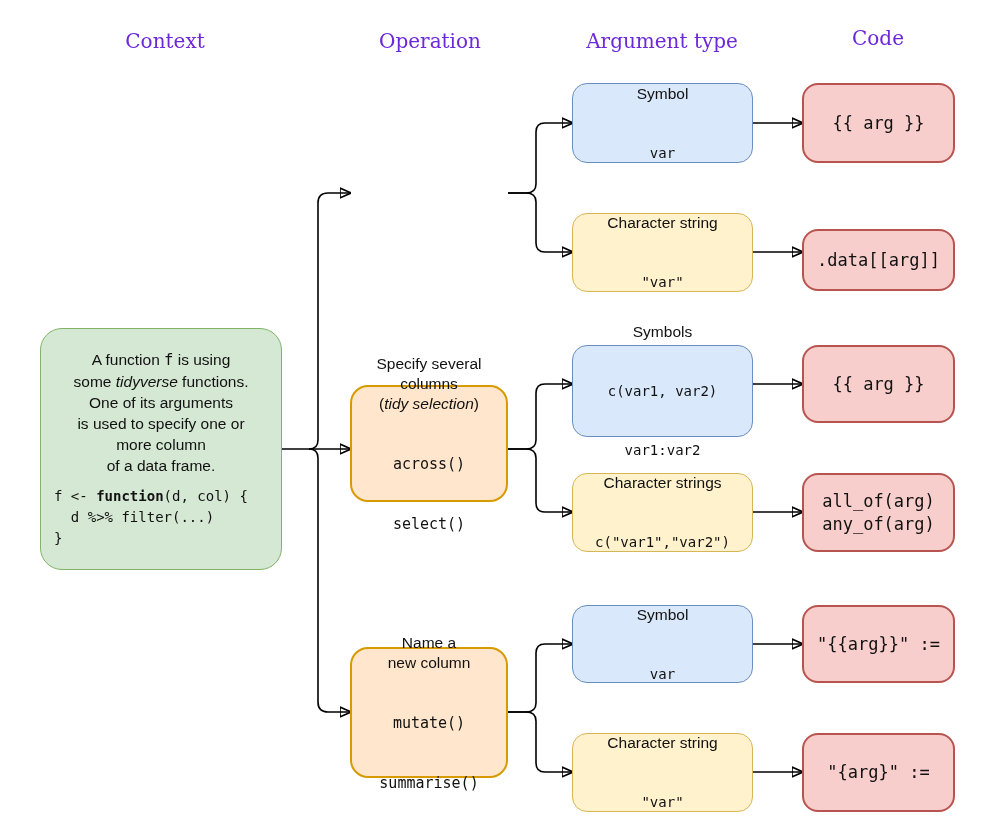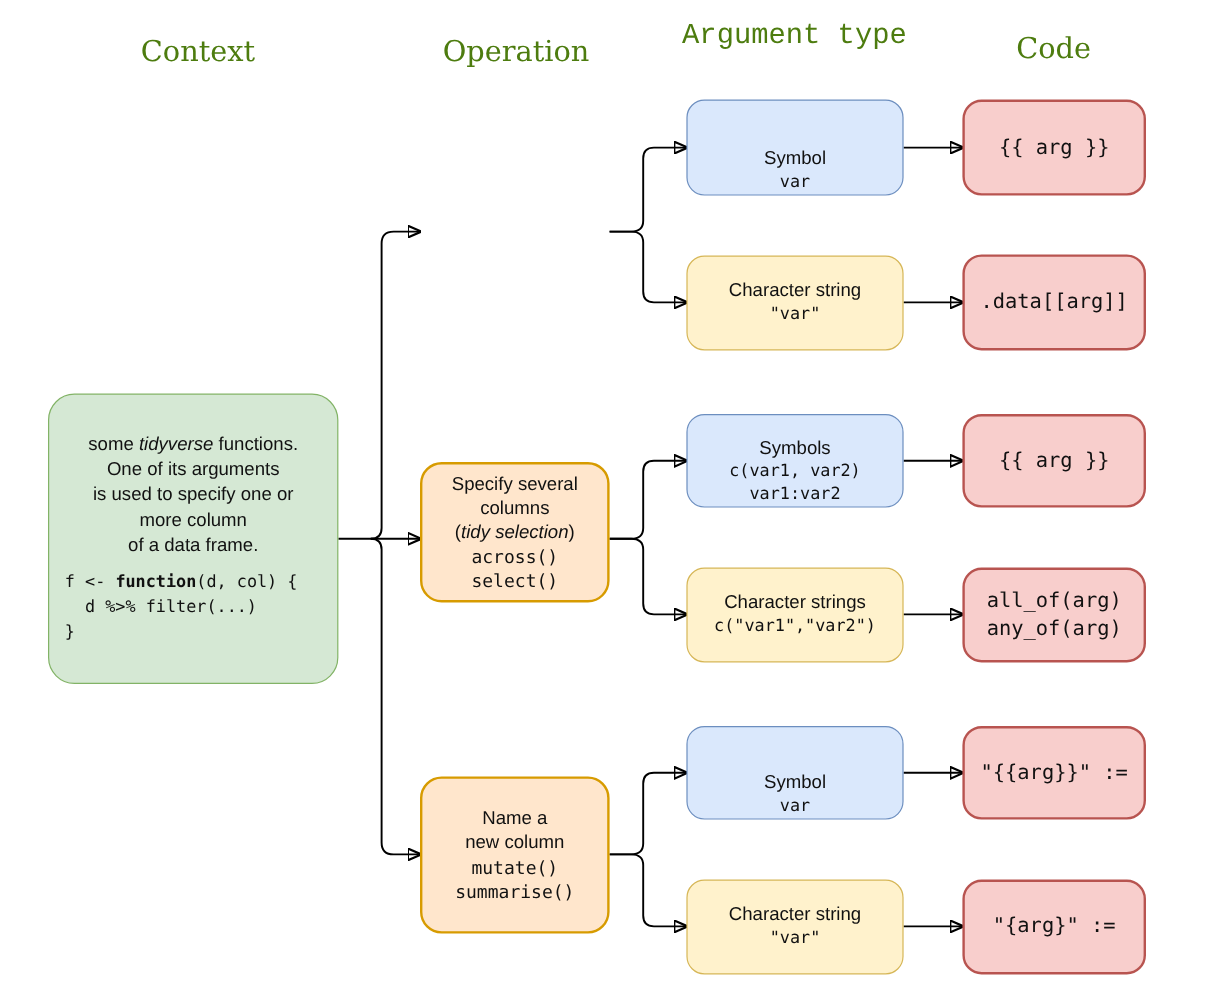--- a/index.html
+++ b/index.html
@@ -4,61 +4,61 @@
 <style>
   html,body{margin:0;padding:0;background:#ffffff;}
   .canvas{
     position:relative;width:1004px;height:838px;background:#ffffff;
     font-family:"Liberation Sans",sans-serif;color:#111;overflow:hidden;
   }
   .connectors{position:absolute;left:0;top:0;width:1004px;height:838px;}
   .connectors path{fill:none;stroke:#000;stroke-width:1.6px;}
   .hdr{
     position:absolute;transform:translateX(-50%);
-    font-family:"DejaVu Serif",serif;font-size:24px;color:#4d7c0f;white-space:nowrap;
+    font-family:"DejaVu Serif",serif;font-size:20px;color:#6d28d9;white-space:nowrap;
   }
   .box{
     position:absolute;box-sizing:border-box;display:flex;flex-direction:column;
     align-items:center;justify-content:center;text-align:center;
   }
   .green {background:var(--context-fill);  border:1.8px solid var(--context-stroke);  border-radius:22px;}
   .orange{background:var(--operation-fill);border:2px   solid var(--operation-stroke);border-radius:18px;}
-  .blue  {background:var(--symbol-fill);   border:1.5px solid var(--symbol-stroke);   border-radius:15px;justify-content:flex-end;}
+  .blue  {background:var(--symbol-fill);   border:1.5px solid var(--symbol-stroke);   border-radius:15px;}
   .yellow{background:var(--string-fill);   border:1.5px solid var(--string-stroke);   border-radius:15px;}
   .red   {background:var(--code-fill);     border:2px   solid var(--code-stroke);     border-radius:16px;}
 
   .ln{white-space:pre;}
   .ln span{white-space:pre;}
-  .mono{font-family:"DejaVu Sans Mono",monospace;}
+  .mono{font-family:"DejaVu Sans Mono",monospace;margin-top:40px;}
   .ital{font-style:italic;text-align:center;}
   .b{font-weight:bold;}
 
   
   .ctx{left:40px;top:328px;width:242px;height:242px;padding:6px 4px;}
   .ctx .desc .ln{font-size:15.5px;line-height:21px;}
   .ctx .codeblk{margin-top:10px;width:100%;text-align:left;padding-left:9px;box-sizing:border-box;}
   .ctx .codeblk .ln{font-size:14px;line-height:21px;}
 
   
   .op1{left:350px;top:127px;width:158px;height:131px;}
   .op2{left:350px;top:385px;width:158px;height:117px;}
   .op3{left:350px;top:647px;width:158px;height:131px;}
   .orange .ln{font-size:15.5px;line-height:20px;}
   .orange .ln.mono{font-size:15px;}
 
   
   .argbox{left:572px;width:181px;}
-  .a1{top:83px;height:80px;} .a2{top:213px;height:79px;} .a3{top:345px;height:78px;}
+  .a1{top:83px;height:80px;} .a2{top:213px;height:79px;} .a3{top:345px;height:92px;}
   .a4{top:473px;height:79px;} .a5{top:605px;height:78px;} .a6{top:733px;height:79px;}
   .argbox .ttl{font-size:15.5px;line-height:20px;}
   .argbox .ln.mono{font-size:14px;line-height:19px;}
 
   
   .codebox{left:802px;width:153px;}
-  .c1{top:83px;height:80px;} .c2{top:212px;height:80px;} .c3{top:345px;height:78px;}
+  .c1{top:83px;height:80px;} .c2{top:229px;height:62px;} .c3{top:345px;height:78px;}
   .c4{top:473px;height:79px;justify-content:center;} .c5{top:605px;height:78px;} .c6{top:733px;height:79px;}
   .codebox .ln{font-size:17px;line-height:23px;font-family:"DejaVu Sans Mono",monospace;}
 </style>
 </head>
 <body>
 
 <div class="canvas">
 
   <svg class="connectors" viewBox="0 0 1004 838" aria-hidden="true">
     <defs>
@@ -82,25 +82,26 @@
     <path d="M753,123 L802,123" marker-end="url(#arrowhead)"></path>
     <path d="M753,252 L802,252" marker-end="url(#arrowhead)"></path>
     <path d="M753,384 L802,384" marker-end="url(#arrowhead)"></path>
     <path d="M753,512 L802,512" marker-end="url(#arrowhead)"></path>
     <path d="M753,644 L802,644" marker-end="url(#arrowhead)"></path>
     <path d="M753,772 L802,772" marker-end="url(#arrowhead)"></path>
   </svg>
 
   <div class="hdr" style="left:165px;top:29px;">Context</div>
   <div class="hdr" style="left:430px;top:29px;">Operation</div>
-  <div class="hdr" style="left:662px;top:17px;font-family:Liberation Mono, monospace;">Argument type</div>
+  <div class="hdr" style="left:662px;top:29px;">Argument type</div>
   <div class="hdr" style="left:878px;top:26px;">Code</div>
 
   <div class="box green ctx">
     <div class="desc">
+      <div class="ln"><span>A function </span><span class="mono">f</span><span> is using</span></div>
       <div class="ln"><span>some </span><span class="ital">tidyverse</span><span> functions.</span></div>
       <div class="ln">One of its arguments</div>
       <div class="ln">is used to specify one or</div>
       <div class="ln">more column</div>
       <div class="ln">of a data frame.</div>
     </div>
     <div class="codeblk mono">
       <div class="ln"><span>f &lt;- </span><span class="b">function</span><span>(d, col) {</span></div>
       <div class="ln">  d %&gt;% filter(...)</div>
       <div class="ln">}</div>

